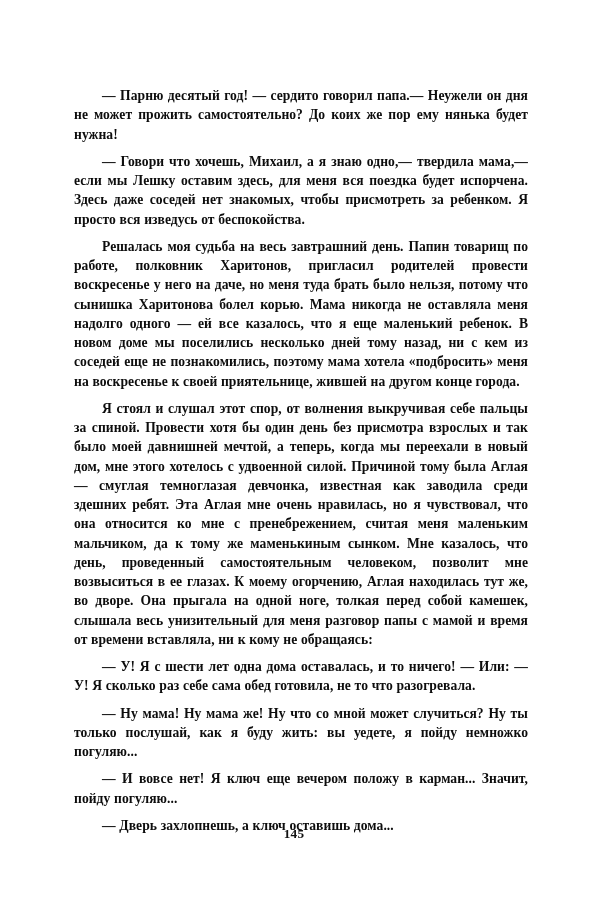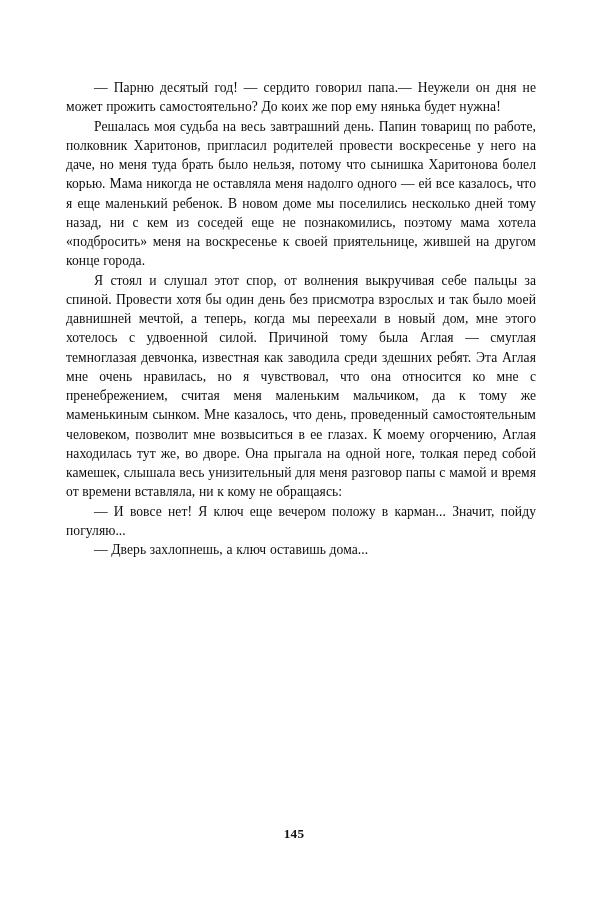--- a/index.html
+++ b/index.html
@@ -30,26 +30,26 @@
 
   
   #text-block {
     position: absolute;
     left: 66px;
     top: 78px;
     width: 470px;
   }
 
   .para {
-    margin: 0;
+    margin: 8px;
     padding: 0;
     text-align: justify;
     text-justify: inter-word;
     text-indent: 28px;
-    font-weight: normal;
+    font-weight: bold;
     font-size: 13.6px;
     line-height: 19.25px;
     letter-spacing: 0.05px;
     word-spacing: 0.2px;
     color: #0d0d0d;
     hyphens: manual;
   }
 
   
   .para:last-child {
@@ -76,22 +76,25 @@
   }
 </style>
 </head>
 <body>
 
 <div id="page-sheet">
 
   <div id="text-block">
 
     <p class="para dialogue">— Парню десятый год! — сердито говорил папа.— Неужели он дня не может прожить самостоятельно? До коих же пор ему нянька будет нужна!</p>
+    <p class="para dialogue">— Говори что хочешь, Михаил, а я знаю одно,— твердила мама,— если мы Лешку оставим здесь, для меня вся поездка будет испорчена. Здесь даже соседей нет знакомых, чтобы присмотреть за ребенком. Я просто вся изведусь от беспокойства.</p>
     <p class="para">Решалась моя судьба на весь завтрашний день. Папин товарищ по работе, полковник Харитонов, пригласил родителей провести воскресенье у него на даче, но меня туда брать было нельзя, потому что сынишка Харитонова болел корью. Мама никогда не оставляла меня надолго одного — ей все казалось, что я еще маленький ребенок. В новом доме мы поселились несколько дней тому назад, ни с кем из соседей еще не познакомились, поэтому мама хотела «подбросить» меня на воскресенье к своей приятельнице, жившей на другом конце города.</p>
     <p class="para">Я стоял и слушал этот спор, от волнения выкручивая себе пальцы за спиной. Провести хотя бы один день без присмотра взрослых и так было моей давнишней мечтой, а теперь, когда мы переехали в новый дом, мне этого хотелось с удвоенной силой. Причиной тому была Аглая — смуглая темноглазая девчонка, известная как заводила среди здешних ребят. Эта Аглая мне очень нравилась, но я чувствовал, что она относится ко мне с пренебрежением, считая меня маленьким мальчиком, да к тому же маменькиным сынком. Мне казалось, что день, проведенный самостоятельным человеком, позволит мне возвыситься в ее глазах. К моему огорчению, Аглая находилась тут же, во дворе. Она прыгала на одной ноге, толкая перед собой камешек, слышала весь унизительный для меня разговор папы с мамой и время от времени вставляла, ни к кому не обращаясь:</p>
+    <p class="para dialogue">— У! Я с шести лет одна дома оставалась, и то ничего! — Или: — У! Я сколько раз себе сама обед готовила, не то что разогревала.</p>
+    <p class="para dialogue">— Ну мама! Ну мама же! Ну что со мной может случиться? Ну ты только послушай, как я буду жить: вы уедете, я пойду немножко погуляю...</p>
     <p class="para dialogue">— И вовсе нет! Я ключ еще вечером положу в карман... Значит, пойду погуляю...</p>
     <p class="para dialogue">— Дверь захлопнешь, а ключ оставишь дома...</p>
 
   </div>
 
   <div id="folio">145</div>
 
 </div>
 
 </body></html>

